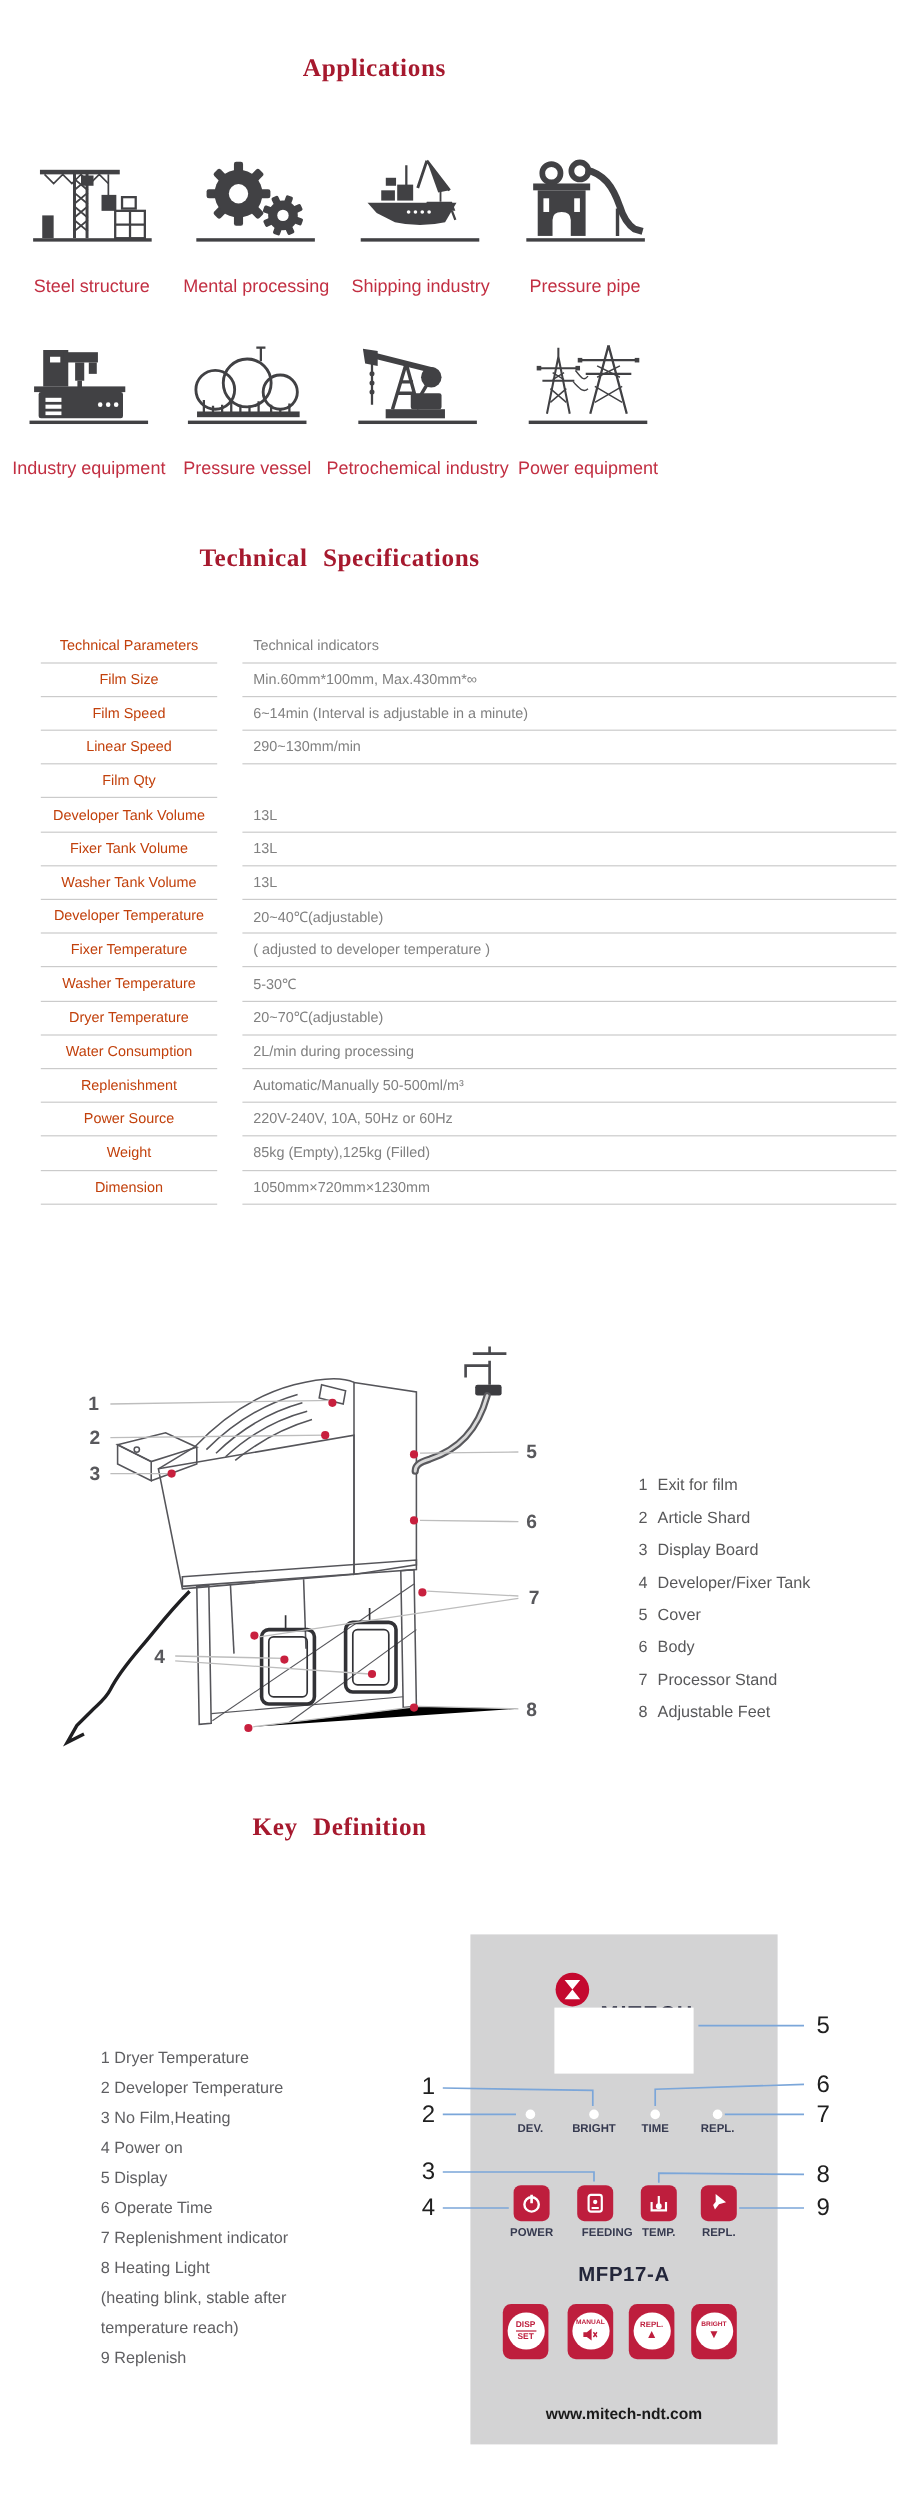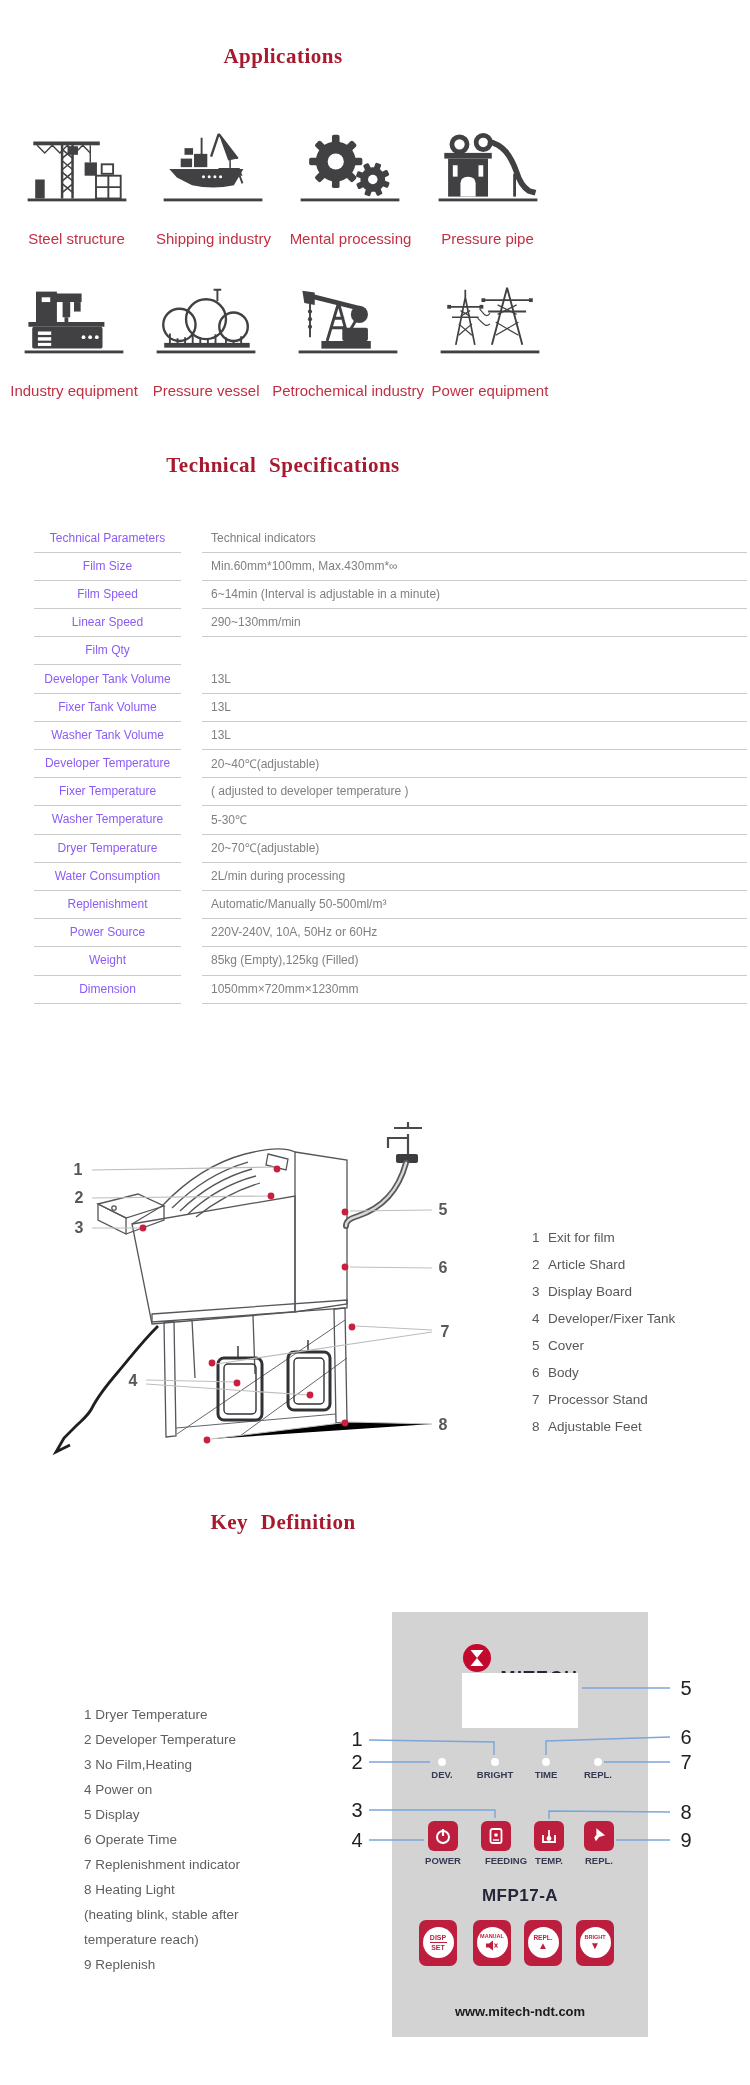--- a/index.html
+++ b/index.html
@@ -12,21 +12,21 @@
   .apps-row{position:absolute;left:8px;width:548px;display:grid;
             grid-template-columns:repeat(4,1fr);justify-items:center;}
   .app-cell{display:flex;flex-direction:column;align-items:center;}
   .app-icon{width:114px;height:80px;}
   .app-label{margin-top:20px;font-size:15px;color:#C22F42;white-space:nowrap;}
   
   #spec-table{position:absolute;left:0;top:524px;width:750px;}
   .srow{height:28.2px;display:flex;align-items:center;}
   .scell-l{margin-left:34px;width:147px;height:100%;display:flex;align-items:center;
            justify-content:center;border-bottom:1px solid #CBCBCB;
-           font-size:12px;color:#8b5cf6;text-align:center;white-space:nowrap;}
+           font-size:12px;color:#c2410c;text-align:center;white-space:nowrap;}
   .scell-r{margin-left:21px;width:536px;height:100%;display:flex;align-items:center;
            border-bottom:1px solid #CBCBCB;padding-left:9px;
            font-size:12px;color:#808080;white-space:nowrap;}
   
   #outline-legend{position:absolute;left:532px;top:1224px;}
   .legend-row{display:flex;line-height:27px;font-size:13.5px;color:#58585A;}
   .lnum{width:16px;}
   
   #key-list{position:absolute;left:84px;top:1702px;font-size:13.5px;color:#5F5F62;
             line-height:25px;}
@@ -57,21 +57,21 @@
            font-size:13px;font-weight:bold;color:#1A1A1A;}
   .knum{position:absolute;width:24px;height:24px;text-align:center;line-height:24px;
         font-size:20px;color:#202020;}
   svg{display:block;}
 </style>
 </head>
 <body>
 
 <div id="page">
 
-  <div class="heading" style="top:44px;">Applications</div>
+  <div class="heading" style="top:44px;padding-left:29px;">Applications</div>
 
   <div class="apps-row" style="top:130px;">
     <div class="app-cell">
       <svg class="app-icon" viewBox="0 0 120 84">
         <g fill="#414144" stroke="#414144">
           <rect x="14" y="12" width="70" height="4" stroke="none"></rect>
           <path d="M18,16 L26,24 L34,16 L42,24 L50,16 L58,24 L66,16 L74,24" fill="none" stroke-width="1.5"></path>
           <rect x="43" y="14" width="2.6" height="58" stroke="none"></rect>
           <rect x="54" y="14" width="2.6" height="58" stroke="none"></rect>
           <path d="M44,20 L56,30 M56,20 L44,30 M44,32 L56,42 M56,32 L44,42 M44,44 L56,54 M56,44 L44,54 M44,56 L56,66 M56,56 L44,66" fill="none" stroke-width="1.6"></path>
@@ -81,42 +81,20 @@
           <rect x="16" y="52" width="10" height="20" stroke="none"></rect>
           <g fill="none" stroke-width="2">
             <rect x="80" y="48" width="26" height="24"></rect>
             <path d="M93,48 L93,72 M80,60 L106,60"></path>
             <rect x="86" y="36" width="12" height="10"></rect>
           </g>
           <rect x="8" y="72" width="104" height="3" stroke="none"></rect>
         </g>
       </svg>
       <div class="app-label">Steel structure</div>
-    </div>
-    <div class="app-cell">
-      <svg class="app-icon" viewBox="0 0 120 84">
-        <g fill="#414144" stroke="#414144">
-          <path d="M66,4 L86,30 M66,4 L58,28" fill="none" stroke-width="2.5"></path>
-          <path d="M66,4 L86,30 L76,32 Z" stroke="none"></path>
-          <path d="M78,30 L78,40" fill="none" stroke-width="1.6"></path>
-          <path d="M66,40 L88,40 L91,48 L63,48 Z" stroke="none"></path>
-          <path d="M66,48 L63,56 M88,48 L91,56" fill="none" stroke-width="2"></path>
-          <path d="M48,8 L48,34" fill="none" stroke-width="2"></path>
-          <rect x="26" y="30" width="12" height="9" stroke="none"></rect>
-          <rect x="40" y="25" width="14" height="14" stroke="none"></rect>
-          <rect x="30" y="19" width="9" height="7" stroke="none"></rect>
-          <path d="M14,41 L92,41 L82,58 Q60,63 38,58 L22,50 Z" stroke="none"></path>
-          <circle cx="50" cy="49" r="1.6" fill="#fff" stroke="none"></circle>
-          <circle cx="56" cy="49" r="1.6" fill="#fff" stroke="none"></circle>
-          <circle cx="62" cy="49" r="1.6" fill="#fff" stroke="none"></circle>
-          <circle cx="68" cy="49" r="1.6" fill="#fff" stroke="none"></circle>
-          <rect x="8" y="72" width="104" height="3" stroke="none"></rect>
-        </g>
-      </svg>
-      <div class="app-label">Shipping industry</div>
     </div>
     <div class="app-cell">
       <svg class="app-icon" viewBox="0 0 120 84">
         <g fill="#414144">
           <g transform="translate(45,33)">
             <rect x="-4" y="-28" width="8" height="11" rx="2"></rect>
             <rect x="-4" y="-28" width="8" height="11" rx="2" transform="rotate(45)"></rect>
             <rect x="-4" y="-28" width="8" height="11" rx="2" transform="rotate(90)"></rect>
             <rect x="-4" y="-28" width="8" height="11" rx="2" transform="rotate(135)"></rect>
             <rect x="-4" y="-28" width="8" height="11" rx="2" transform="rotate(180)"></rect>
@@ -139,20 +117,42 @@
               <circle r="5" fill="#fff"></circle>
           </g>
           <rect x="8" y="72" width="104" height="3"></rect>
         </g>
       </svg>
       <div class="app-label">Mental processing</div>
     </div>
     <div class="app-cell">
       <svg class="app-icon" viewBox="0 0 120 84">
         <g fill="#414144" stroke="#414144">
+          <path d="M66,4 L86,30 M66,4 L58,28" fill="none" stroke-width="2.5"></path>
+          <path d="M66,4 L86,30 L76,32 Z" stroke="none"></path>
+          <path d="M78,30 L78,40" fill="none" stroke-width="1.6"></path>
+          <path d="M66,40 L88,40 L91,48 L63,48 Z" stroke="none"></path>
+          <path d="M66,48 L63,56 M88,48 L91,56" fill="none" stroke-width="2"></path>
+          <path d="M48,8 L48,34" fill="none" stroke-width="2"></path>
+          <rect x="26" y="30" width="12" height="9" stroke="none"></rect>
+          <rect x="40" y="25" width="14" height="14" stroke="none"></rect>
+          <rect x="30" y="19" width="9" height="7" stroke="none"></rect>
+          <path d="M14,41 L92,41 L82,58 Q60,63 38,58 L22,50 Z" stroke="none"></path>
+          <circle cx="50" cy="49" r="1.6" fill="#fff" stroke="none"></circle>
+          <circle cx="56" cy="49" r="1.6" fill="#fff" stroke="none"></circle>
+          <circle cx="62" cy="49" r="1.6" fill="#fff" stroke="none"></circle>
+          <circle cx="68" cy="49" r="1.6" fill="#fff" stroke="none"></circle>
+          <rect x="8" y="72" width="104" height="3" stroke="none"></rect>
+        </g>
+      </svg>
+      <div class="app-label">Shipping industry</div>
+    </div>
+    <div class="app-cell">
+      <svg class="app-icon" viewBox="0 0 120 84">
+        <g fill="#414144" stroke="#414144">
           <circle cx="30" cy="15" r="8" fill="none" stroke-width="5"></circle>
           <circle cx="55" cy="13" r="7.5" fill="none" stroke-width="5"></circle>
           <rect x="14" y="24" width="50" height="6" stroke="none"></rect>
           <rect x="18" y="30" width="42" height="40" stroke="none"></rect>
           <path d="M31,70 L31,56 Q31,49 39,49 Q47,49 47,56 L47,70 Z" fill="#fff" stroke="none"></path>
           <rect x="23" y="37" width="5" height="12" fill="#fff" stroke="none"></rect>
           <rect x="50" y="37" width="5" height="12" fill="#fff" stroke="none"></rect>
           <path d="M60,12 C76,15 84,27 90,44 C93,54 97,60 103,64 L110,66" fill="none" stroke-width="6"></path>
           <path d="M88,46 L88,70" fill="none" stroke-width="3"></path>
           <rect x="8" y="72" width="104" height="3" stroke="none"></rect>

